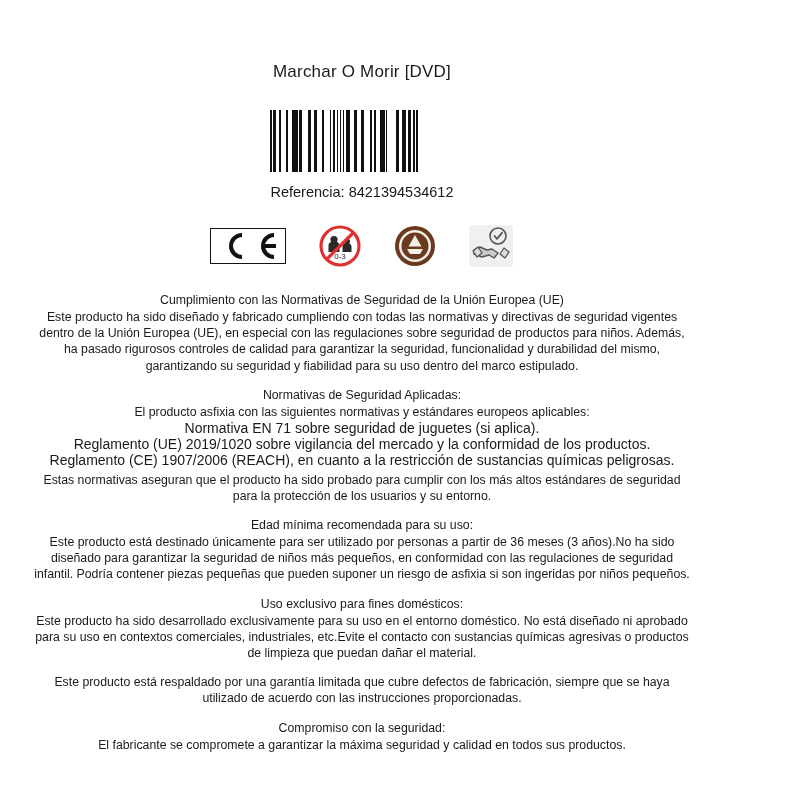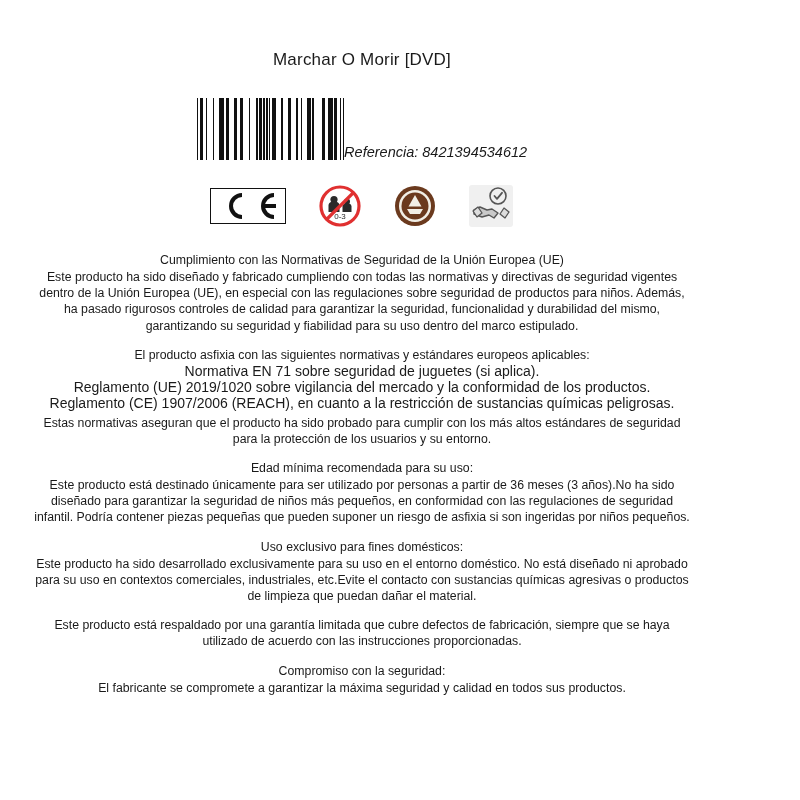--- a/index.html
+++ b/index.html
@@ -11,39 +11,38 @@
     width: 800px;
     height: 800px;
     font-family: "Liberation Sans", sans-serif;
     color: #1a1a1a;
     overflow: hidden;
   }
   .page {
     width: 724px;
     height: 800px;
     box-sizing: border-box;
-    padding: 38px 60px 10px 60px;
+    padding: 50px 60px 10px 60px;
     display: flex;
     flex-direction: column;
     align-items: center;
   }
   .product-title {
     font-size: 17px;
     color: #1a1a1a;
     text-align: center;
     margin-top: 12px;
     margin-bottom: 0;
     letter-spacing: 0.2px;
   }
   .barcode-block {
     margin-top: 28px;
     display: flex;
-    flex-direction: row;
-    align-items: flex-end;
-    font-style: italic;
+    flex-direction: column;
+    align-items: flex-start;
   }
   .barcode {
     height: 62px;
     display: flex;
     align-items: stretch;
   }
   .barcode i {
     display: block;
     background: #111111;
     height: 62px;
@@ -236,20 +235,21 @@
   </div>
 
   <div class="body-text">
 
     <div class="section">
       <p class="heading">Cumplimiento con las Normativas de Seguridad de la Unión Europea (UE)</p>
       <p class="para">Este producto ha sido diseñado y fabricado cumpliendo con todas las normativas y directivas de seguridad vigentes dentro de la Unión Europea (UE), en especial con las regulaciones sobre seguridad de productos para niños. Además, ha pasado rigurosos controles de calidad para garantizar la seguridad, funcionalidad y durabilidad del mismo, garantizando su seguridad y fiabilidad para su uso dentro del marco estipulado.</p>
     </div>
 
     <div class="section">
+      <p class="heading">Normativas de Seguridad Aplicadas:</p>
       <p class="para">El producto asfixia con las siguientes normativas y estándares europeos aplicables:</p>
       <ul class="list">
         <li>Normativa EN 71 sobre seguridad de juguetes (si aplica).</li>
         <li>Reglamento (UE) 2019/1020 sobre vigilancia del mercado y la conformidad de los productos.</li>
         <li>Reglamento (CE) 1907/2006 (REACH), en cuanto a la restricción de sustancias químicas peligrosas.</li>
       </ul>
       <p class="para" style="margin-top:3px;">Estas normativas aseguran que el producto ha sido probado para cumplir con los más altos estándares de seguridad para la protección de los usuarios y su entorno.</p>
     </div>
 
     <div class="section">

